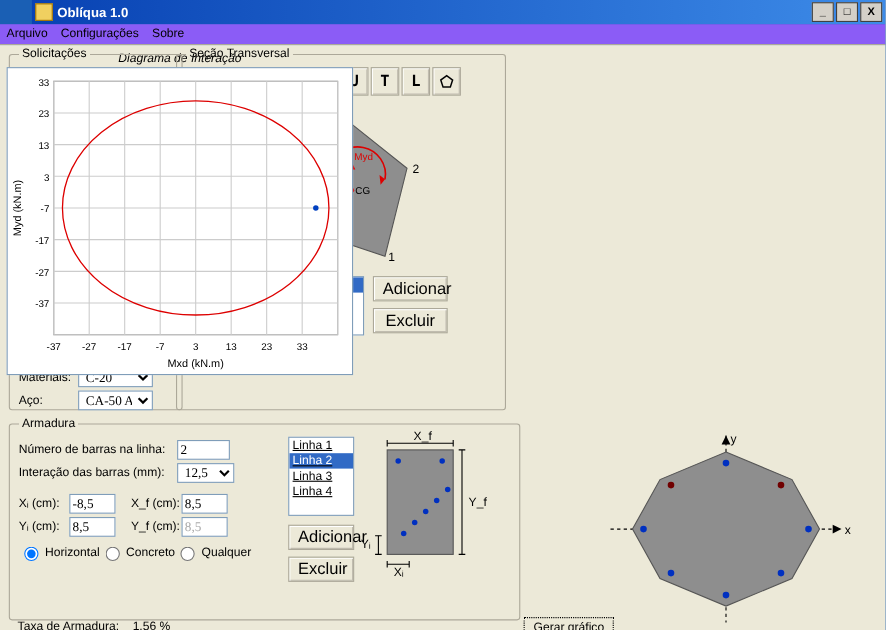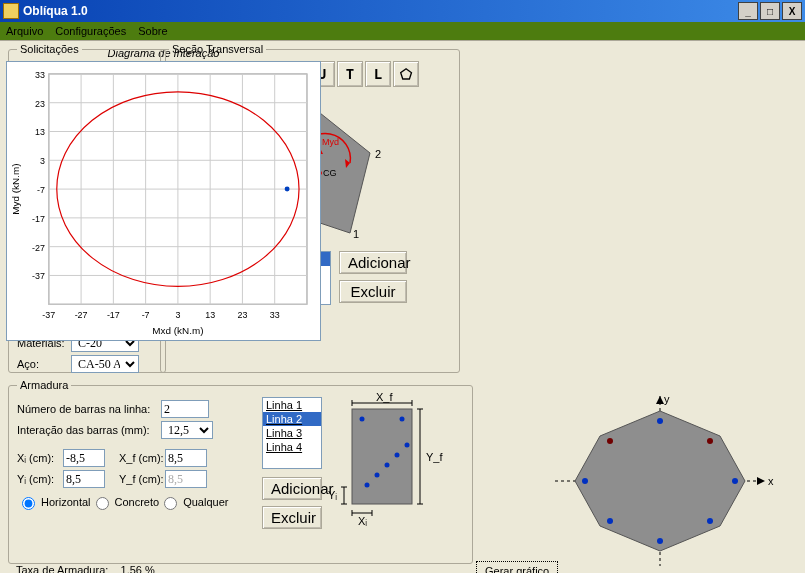--- a/index.html
+++ b/index.html
@@ -14,40 +14,41 @@
   }
   .titlebar {
     background: linear-gradient(to right, #0842b3, #3d8be8);
     color: #fff;
     height: 22px;
     display: flex;
     align-items: center;
     padding: 0 3px;
     font-weight: bold;
     font-size: 12px;
+    margin-left: 29px;
   }
   .titlebar .icon-box {
     width: 16px; height: 16px;
     background: #f0d060;
     margin-right: 4px;
     border: 1px solid #a07000;
   }
   .titlebar .title { flex: 1; }
   .titlebar .btns { display:flex; gap:2px; }
   .titlebar .btn {
     width: 20px; height: 18px;
     background: #d4d0c8;
     border: 1px solid #404040;
     color:#000; font-weight:bold;
     display:flex; align-items:center; justify-content:center;
     font-size: 10px;
     cursor:pointer;
   }
   .menubar {
-    background: #4d7c0f;
+    background: #8b5cf6;
     height: 19px;
     display:flex; align-items:center;
     padding: 0 6px; gap: 12px;
     border-bottom: 1px solid #aca899;
   }
   .menubar span { cursor:pointer; }
   .client {
     background: #ece9d8;
     height: 532px;
     padding: 6px;

